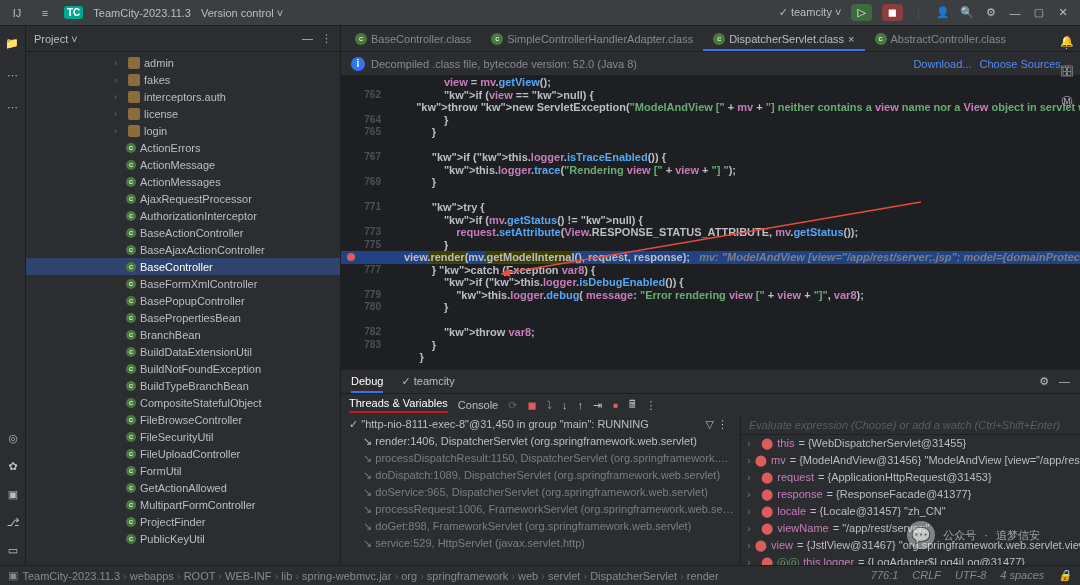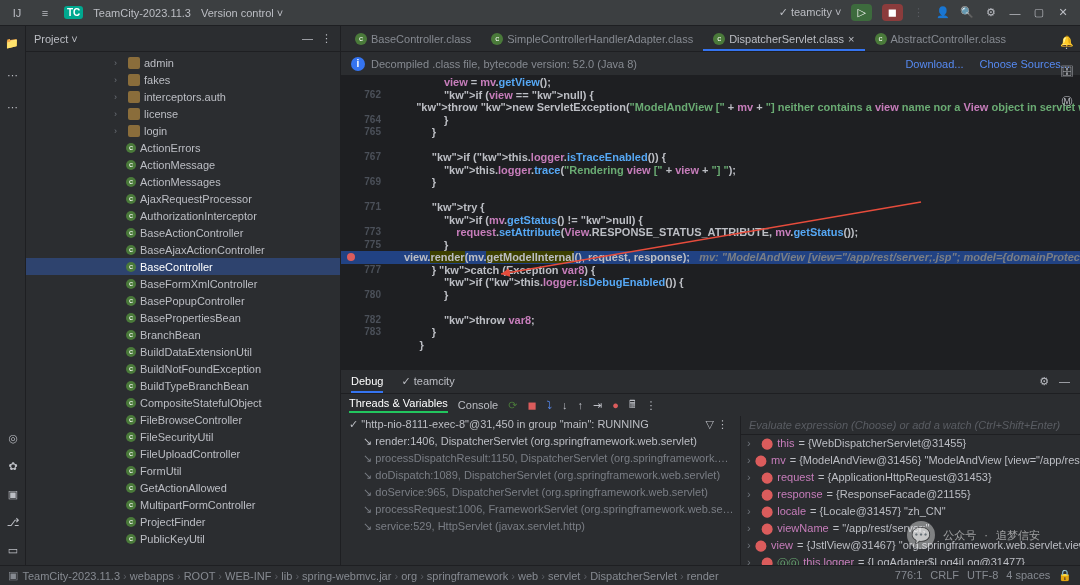--- a/index.html
+++ b/index.html
@@ -23,21 +23,21 @@
 .chev { width:10px; color:#6f737a; font-size:9px;}
 .fold-ico { width:12px; height:12px; background:#8a6d3b; border-radius:2px; display:inline-block;}
 .cls-ico { width:10px; height:10px; background:#4a7a3a; border-radius:50%; display:inline-block; font-size:8px; color:#fff; text-align:center; line-height:10px;}
 .editor-area { flex:1; display:flex; flex-direction:column; overflow:hidden; }
 .tabs { height:26px; background:#2b2d30; display:flex; align-items:flex-end; border-bottom:1px solid #1e1f22; padding-left:4px;}
 .tab { padding:4px 10px; background:#2b2d30; color:#868a91; font-size:11px; display:flex; align-items:center; gap:4px; border-bottom:2px solid transparent;}
 .tab.active { color:#bcbec4; border-bottom:2px solid #3574f0;}
 .tab .cls-ico { width:12px; height:12px; line-height:12px;}
 .notice { height:24px; background:#2b2d30; display:flex; align-items:center; padding:0 10px; color:#868a91; font-size:11px; border-bottom:1px solid #1e1f22;}
 .notice .info-ico { width:14px; height:14px; background:#3574f0; border-radius:50%; color:#fff; font-weight:bold; text-align:center; line-height:14px; font-size:10px; margin-right:6px;}
-.notice-links { margin-left:auto; display:flex; gap:16px;}
+.notice-links { margin-left:auto; display:flex; gap:8px;}
 .notice-links span { color:#568af2; cursor:pointer;}
 .code { flex:1; overflow:hidden; background:#1e1f22; font-family:"JetBrains Mono",Consolas,monospace; font-size:11px; line-height:12.5px; position:relative;}
 .code-line { display:flex; height:12.5px;font-weight:bold;}
 .line-gutter { width:50px; text-align:right; padding-right:10px; color:#4b5059; font-size:10px; position:relative;}
 .line-gutter.bp { color:#fff;}
 .line-gutter.bp::before { content:""; position:absolute; left:6px; top:2px; width:8px; height:8px; background:#db5c5c; border-radius:50%;}
 .code-text { flex:1; white-space:pre; color:#bcbec4; padding-left:4px;}
 .str { color:#6aab73;}
 .com { color:#7a7e85; font-style:italic;}
 .meth { color:#56a8f5;}
@@ -57,21 +57,21 @@
 .frame-row.header { color:#bcbec4; padding-left:8px;}
 .vars { flex:1; overflow:hidden; font-size:10px; display:flex; flex-direction:column;}
 .eval-bar { height:20px; border-bottom:1px solid #1e1f22; color:#5a5d63; padding:3px 8px; font-style:italic;}
 .var-row { padding:2px 6px; display:flex; gap:4px; white-space:nowrap; overflow:hidden;}
 .var-row .exp { color:#6f737a; width:10px;}
 .var-row .vname { color:#c77dbb;}
 .var-row .vval { color:#bcbec4;text-align:right;}
 .statusbar { position:absolute; bottom:0; left:0; right:0; height:20px; background:#2b2d30; border-top:1px solid #1e1f22; display:flex; align-items:center; padding:0 8px; font-size:10px; color:#868a91; gap:4px;}
 .crumb { color:#868a91;}
 .crumb-sep { color:#5a5d63;}
-.status-right { margin-left:auto; display:flex; gap:8px;}
+.status-right { margin-left:auto; display:flex; gap:14px;font-style:italic;}
 .left-bottom-gutter { position:absolute; left:0; bottom:20px; width:26px; display:flex; flex-direction:column; align-items:center; gap:10px; padding-bottom:6px;}
 .right-gutter { position:absolute; right:0; top:26px; width:26px; display:flex; flex-direction:column; align-items:center; gap:12px; padding-top:6px;}
 .watermark { position:absolute; right:40px; bottom:36px; color:rgba(255,255,255,0.55); font-size:20px; font-weight:500; display:flex; align-items:center; gap:8px; pointer-events:none;}
 .wm-ico { width:28px; height:28px; background:rgba(255,255,255,0.4); border-radius:50%; display:flex; align-items:center; justify-content:center; font-size:16px;}
 </style>
 </head>
 <body>
 
 <div class="topbar">
   <span class="icon-btn">IJ</span>
@@ -335,20 +335,24 @@
         </div>
         <div class="code-line">
           <div class="line-gutter">777</div>
           <div class="code-text">            } <span class="&lt;span">"kw"</span>&gt;catch (Exception <span class="var">var8</span>) {</div>
         </div>
         <div class="code-line">
           <div class="line-gutter"></div>
           <div class="code-text">                <span class="&lt;span">"kw"</span>&gt;if (<span class="&lt;span">"kw"</span>&gt;this.<span class="var">logger</span>.<span class="meth">isDebugEnabled</span>()) {</div>
         </div>
         <div class="code-line">
+          <div class="line-gutter">779</div>
+          <div class="code-text">                    <span class="&lt;span">"kw"</span>&gt;this.<span class="var">logger</span>.<span class="meth">debug</span>( <span class="var">message</span>: <span class="str">"Error rendering <span class="var">view</span> ["</span> + <span class="var">view</span> + <span class="str">"]"</span>, <span class="var">var8</span>);</div>
+        </div>
+        <div class="code-line">
           <div class="line-gutter">780</div>
           <div class="code-text">                }</div>
         </div>
         <div class="code-line">
           <div class="line-gutter"></div>
           <div class="code-text"></div>
         </div>
         <div class="code-line">
           <div class="line-gutter">782</div>
           <div class="code-text">                <span class="&lt;span">"kw"</span>&gt;throw <span class="var">var8</span>;</div>
@@ -366,41 +370,42 @@
     <div class="debug-panel">
       <div class="debug-tabs">
         <span class="debug-tab active">Debug</span>
         <span class="debug-tab">✓ <span>teamcity</span></span>
         <span style="margin-left:auto;display:flex;gap:10px">
           <span>⚙</span>
           <span>—</span>
         </span>
       </div>
       <div class="debug-toolbar">
-        <span style="color:#fff;border-bottom:2px solid #22c55e;padding-bottom:2px">Threads &amp; Variables</span>
+        <span style="color:#fff;border-bottom:2px solid #b91c1c;padding-bottom:2px">Threads &amp; Variables</span>
         <span>Console</span>
         <span style="color:#4a7a3a">⟳</span>
         <span style="color:#db5c5c">◼</span>
         <span style="color:#568af2">⤵</span>
         <span>↓</span>
         <span>↑</span>
         <span>⇥</span>
         <span style="color:#db5c5c">●</span>
         <span>🖩</span>
         <span>⋮</span>
       </div>
       <div class="debug-body">
         <div class="frames">
           <div class="frame-row header">✓ <span>"http-nio-8111-exec-8"@31,450 in group "main": RUNNING</span><span style="float:right;margin-right:6px">▽ ⋮</span></div>
           <div id="frames">
               <div class="frame-row top">↘ render:1406, DispatcherServlet (org.springframework.web.servlet)</div>
               <div class="frame-row">↘ processDispatchResult:1150, DispatcherServlet (org.springframework.web.servlet)</div>
               <div class="frame-row">↘ doDispatch:1089, DispatcherServlet (org.springframework.web.servlet)</div>
               <div class="frame-row">↘ doService:965, DispatcherServlet (org.springframework.web.servlet)</div>
               <div class="frame-row">↘ processRequest:1006, FrameworkServlet (org.springframework.web.servlet)</div>
+              <div class="frame-row">↘ doGet:898, FrameworkServlet (org.springframework.web.servlet)</div>
               <div class="frame-row">↘ service:529, HttpServlet (javax.servlet.http)</div>
             </div>
 
         </div>
         <div class="vars">
           <div class="eval-bar">Evaluate expression (Choose) or add a watch (Ctrl+Shift+Enter)</div>
           <div id="vars">
               <div class="var-row">
                 <span class="exp">›</span>
                 <span style="color:#db5c5c">⬤</span> 
@@ -416,21 +421,21 @@
               <div class="var-row">
                 <span class="exp">›</span>
                 <span style="color:#db5c5c">⬤</span> 
                 <span class="vname">request</span> 
                 <span class="vval">= {ApplicationHttpRequest@31453}</span>
               </div>
               <div class="var-row">
                 <span class="exp">›</span>
                 <span style="color:#db5c5c">⬤</span> 
                 <span class="vname">response</span> 
-                <span class="vval">= {ResponseFacade@21155}</span>
+                <span class="vval">= {ResponseFacade@41377}</span>
               </div>
               <div class="var-row">
                 <span class="exp">›</span>
                 <span style="color:#db5c5c">⬤</span> 
                 <span class="vname">locale</span> 
                 <span class="vval">= {Locale@31457} "zh_CN"</span>
               </div>
               <div class="var-row">
                 <span class="exp">›</span>
                 <span style="color:#db5c5c">⬤</span> 

